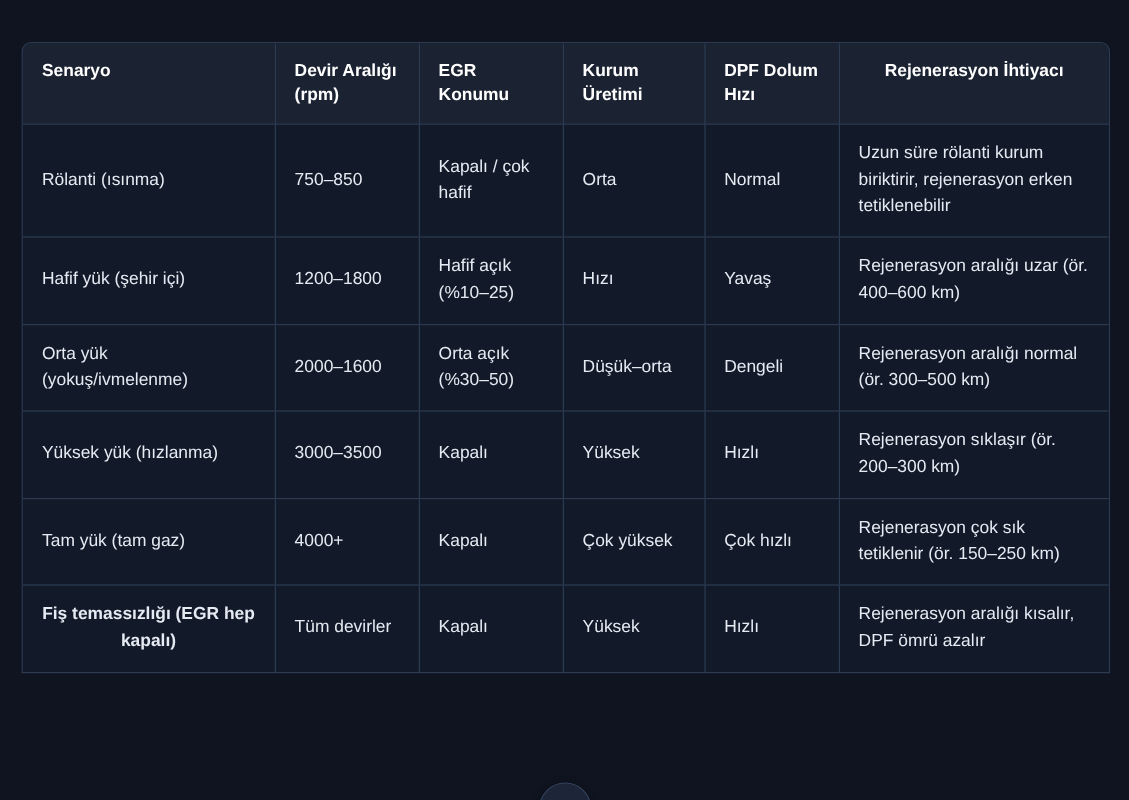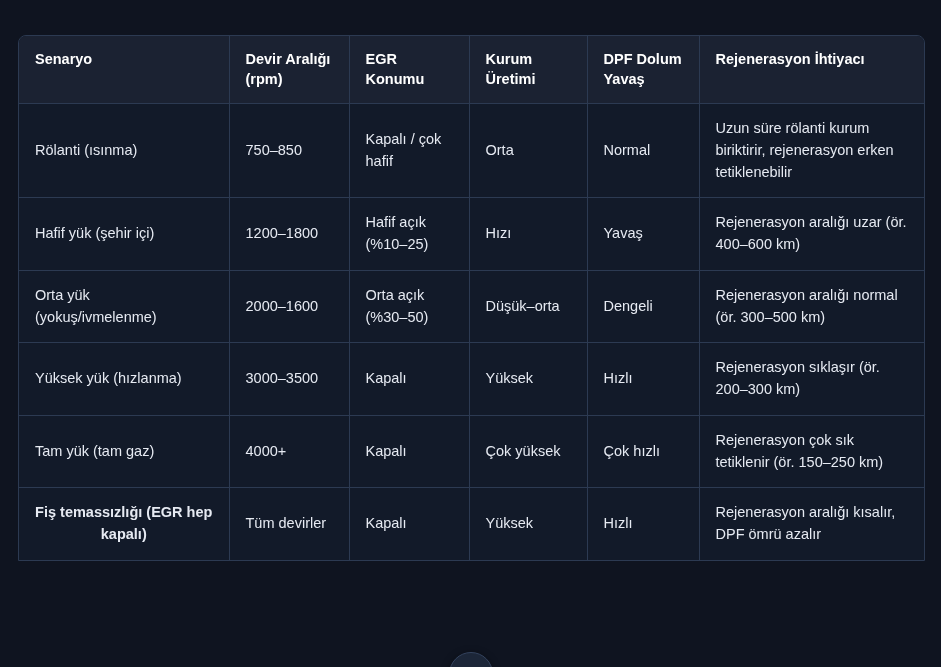--- a/index.html
+++ b/index.html
@@ -38,21 +38,21 @@
     color: #ffffff;
     font-size: 14.5px;
     font-weight: bold;
     text-align: left;
     padding: 14px 16px;
     vertical-align: top;
     border-right: 1px solid #2c3a52;
     border-bottom: 1px solid #2c3a52;
     line-height: 1.35;
   }
-  thead th:last-child { border-right: none; }
+  thead th:last-child { border-right: none; text-align: center; }
   tbody td {
     color: #e6eaf2;
     font-size: 14.5px;
     padding: 14px 16px;
     vertical-align: middle;
     border-right: 1px solid #2c3a52;
     border-bottom: 1px solid #2c3a52;
     line-height: 1.5;
     background: #121a29;
   }
@@ -101,21 +101,21 @@
         <col class="col-4">
           <col class="col-5">
           <col class="col-6">
       </colgroup>
       <thead>
         <tr>
           <th>Senaryo</th>
           <th>Devir Aralığı (rpm)</th>
           <th>EGR Konumu</th>
           <th>Kurum Üretimi</th>
-          <th>DPF Dolum Yavaş</th>
+          <th>DPF Dolum Hızı</th>
           <th>Rejenerasyon İhtiyacı</th>
         </tr>
       </thead>
       <tbody>
         <tr>
           <td>Rölanti (ısınma)</td>
           <td>750–850</td>
           <td>Kapalı / çok hafif</td>
           <td>Orta</td>
           <td>Normal</td>

